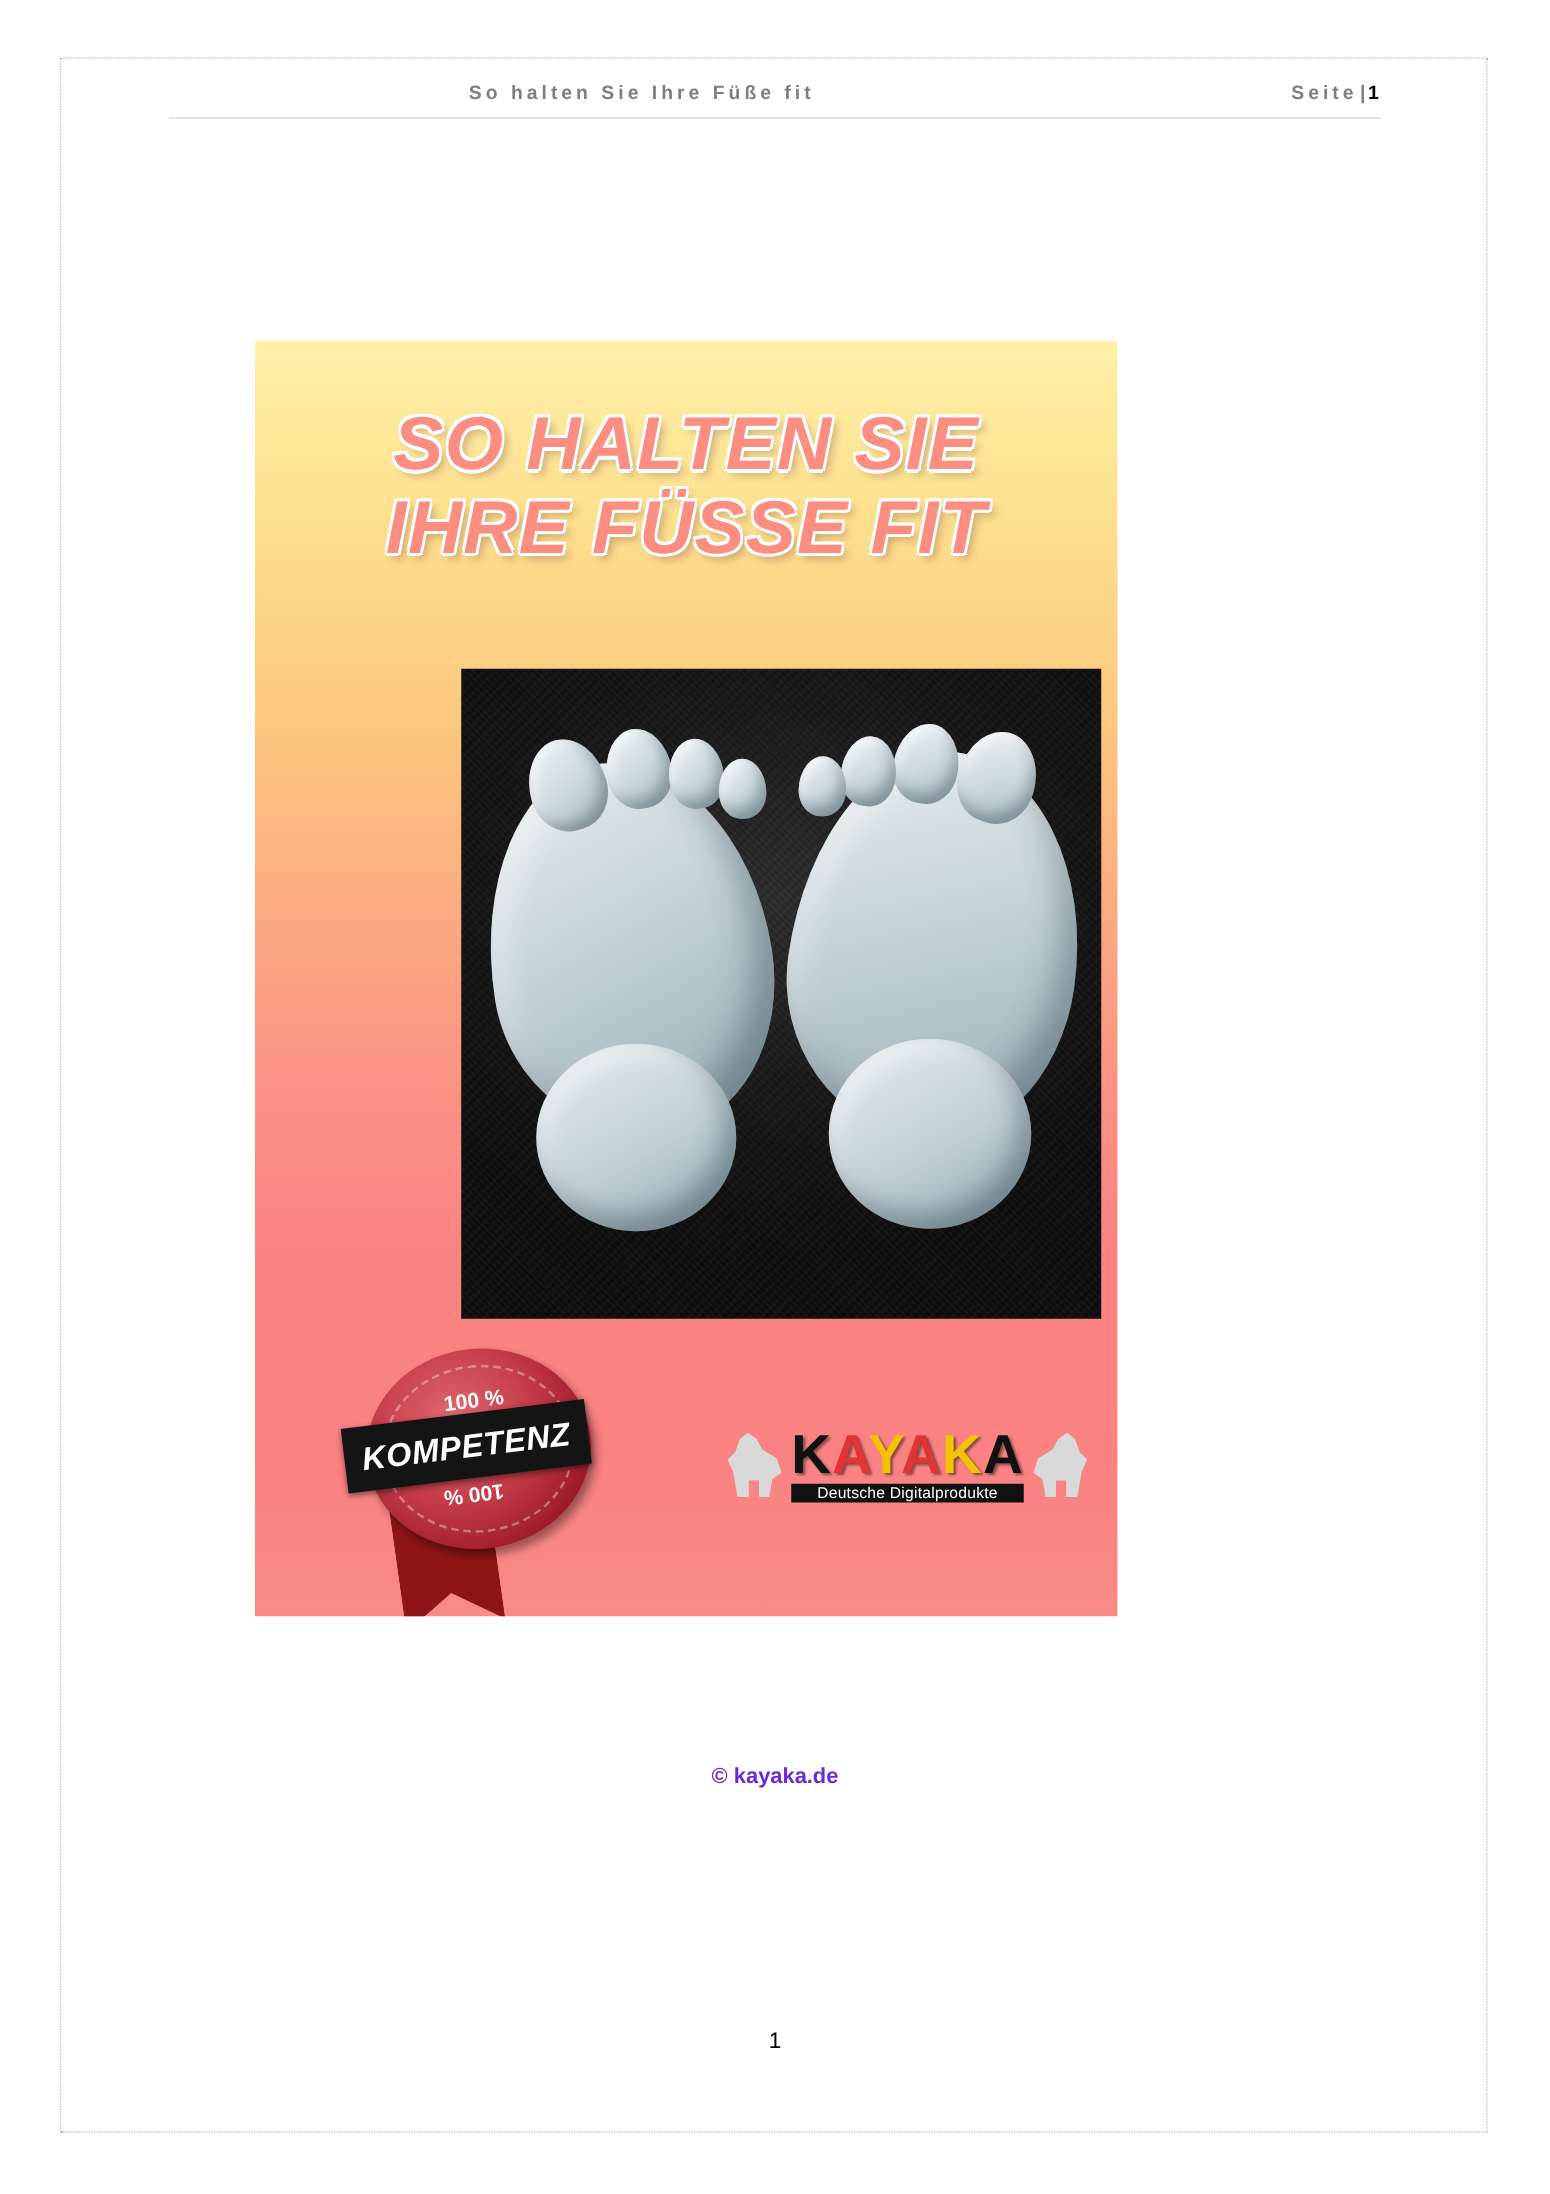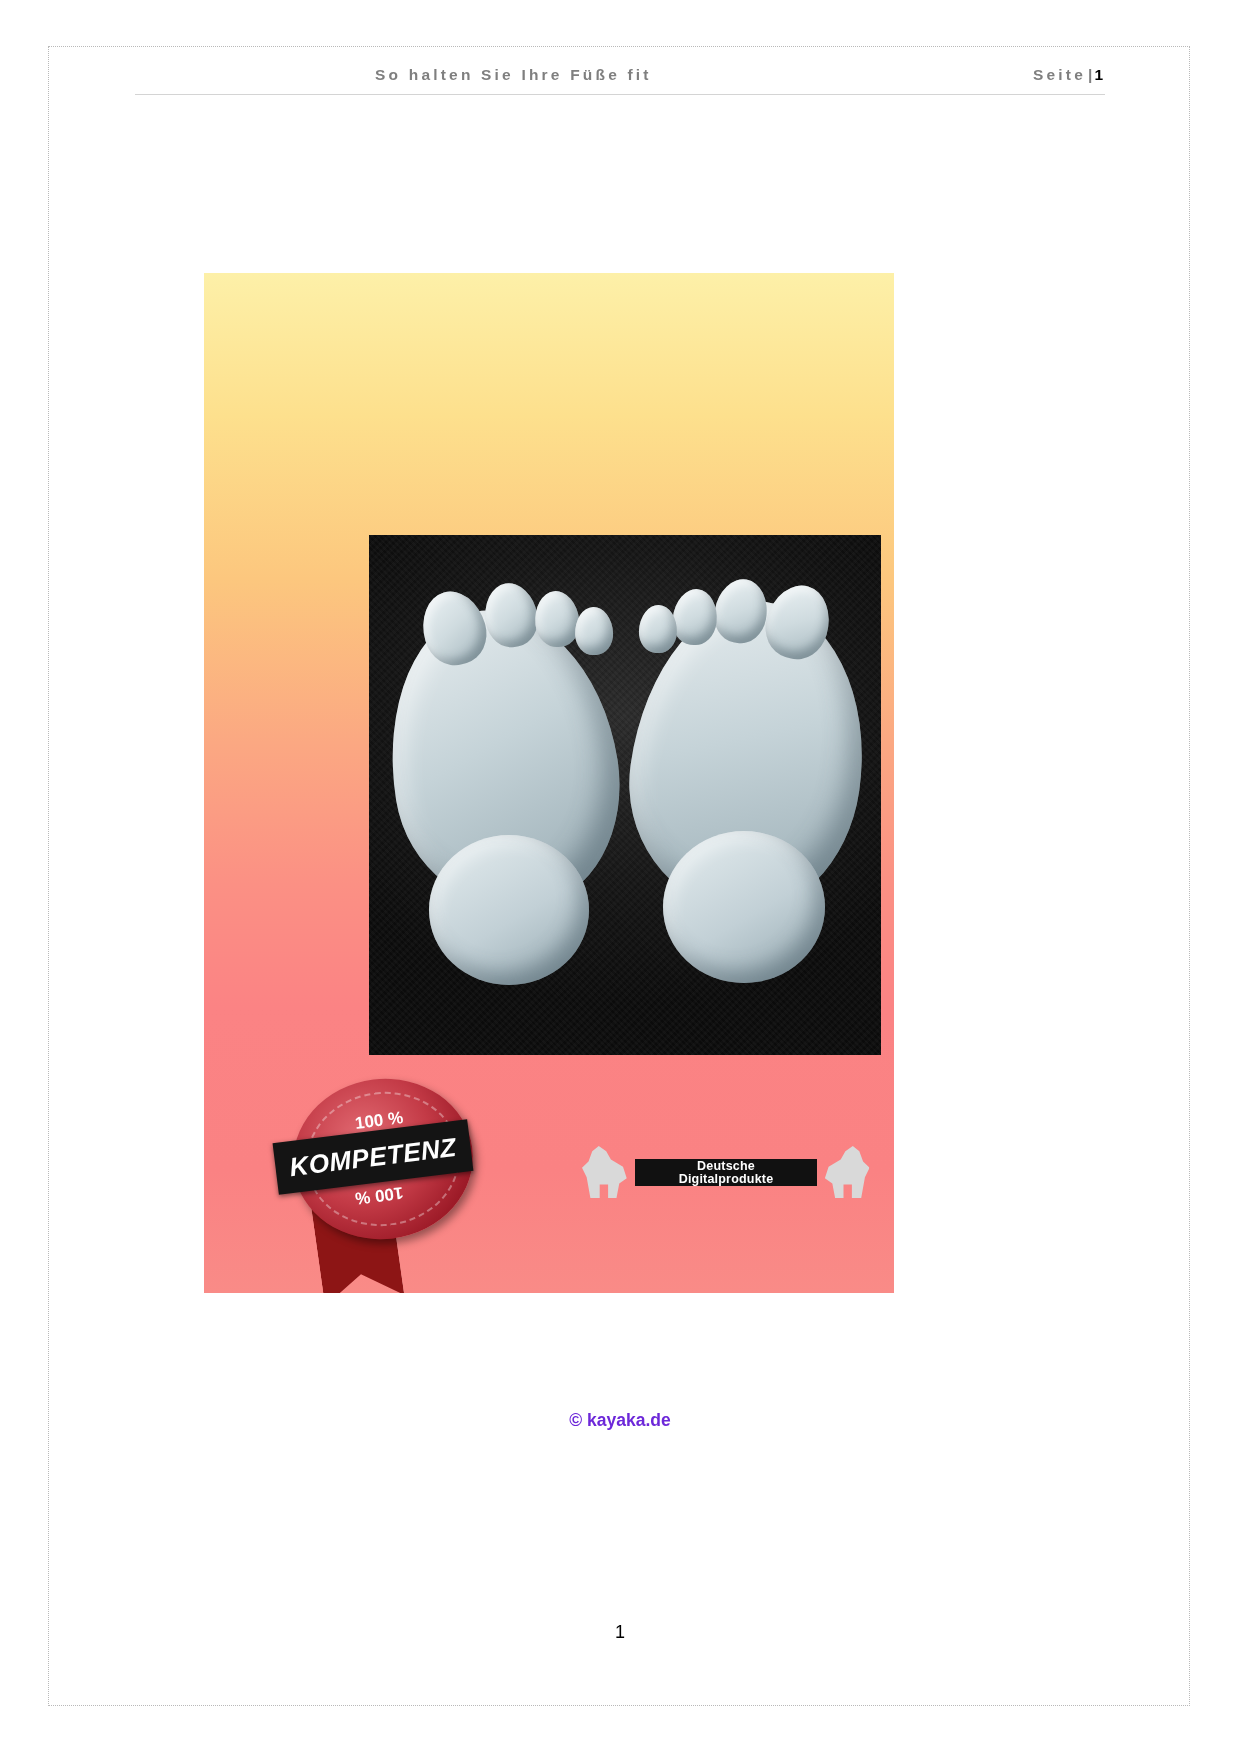--- a/index.html
+++ b/index.html
@@ -295,21 +295,21 @@
   .logo .word .letters .y { color: #f2c300; }
   .logo .word .letters .a2 { color: #e23434; }
   .logo .word .letters .k2 { color: #f2c300; }
   .logo .word .letters .a3 { color: #111111; }
   .logo .word .sub {
     display: block;
     margin-top: 1px;
     background: #111111;
     color: #ffffff;
     font-family: "Liberation Sans", sans-serif;
-    font-weight: bold;
+    font-weight: normal;
     font-size: 12.5px;
     letter-spacing: 0.2px;
     padding: 1px 20px;
   }
 
   
   .copyright {
     position: absolute;
     left: 0;
     top: 1410px;
@@ -351,20 +351,22 @@
     <div class="header-inner">
       <div class="header-title">So halten Sie Ihre Füße fit</div>
       <div class="header-right">
         <span>Seite</span><span class="sep">|</span><span class="pagenum">1</span>
       </div>
     </div>
   </div>
 
   <div class="cover">
 
+    <div class="cover-title">SO HALTEN SIE
+IHRE FÜSSE FIT</div>
 
     <div class="photo">
       <div class="grain"></div>
 
       <div class="foot foot-left"></div>
       <div class="toe" style="left:54px;  top:56px;  width:62px; height:74px; transform:rotate(-16deg);"></div>
       <div class="toe" style="left:116px; top:48px;  width:52px; height:64px; transform:rotate(-10deg);"></div>
       <div class="toe" style="left:166px; top:56px;  width:44px; height:56px; transform:rotate(-6deg);"></div>
       <div class="toe" style="left:206px; top:72px;  width:38px; height:48px; transform:rotate(-2deg);"></div>
       <div class="heel" style="left:60px;  top:300px; width:160px; height:150px;"></div>
@@ -384,20 +386,21 @@
       <div class="pct pct-top">100 %</div>
       <div class="band">
         <span>KOMPETENZ</span>
       </div>
       <div class="pct pct-bottom">100 %</div>
     </div>
 
     <div class="logo">
       <div class="horse"></div>
       <div class="word">
+        <span class="letters"><span class="k1">K</span><span class="a1">A</span><span class="y">Y</span><span class="a2">A</span><span class="k2">K</span><span class="a3">A</span></span>
         <span class="sub">Deutsche Digitalprodukte</span>
       </div>
       <div class="horse flip"></div>
     </div>
 
   </div>
 
   <div class="copyright">© kayaka.de</div>
   <div class="page-number">1</div>
 

